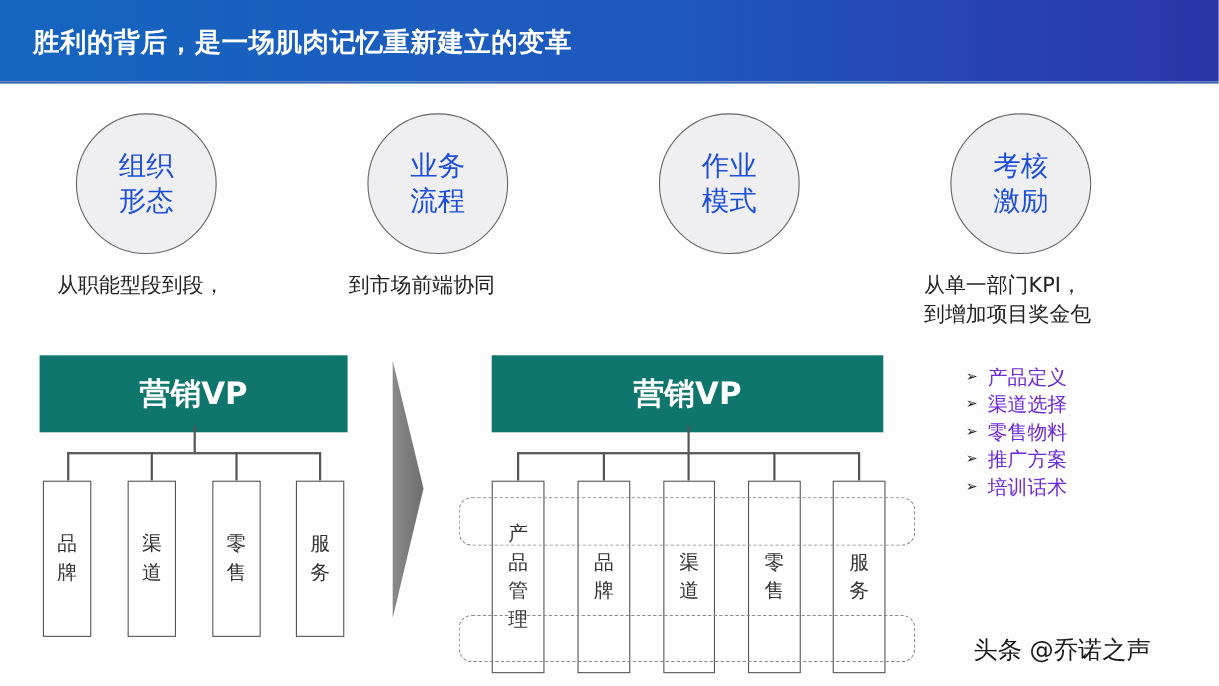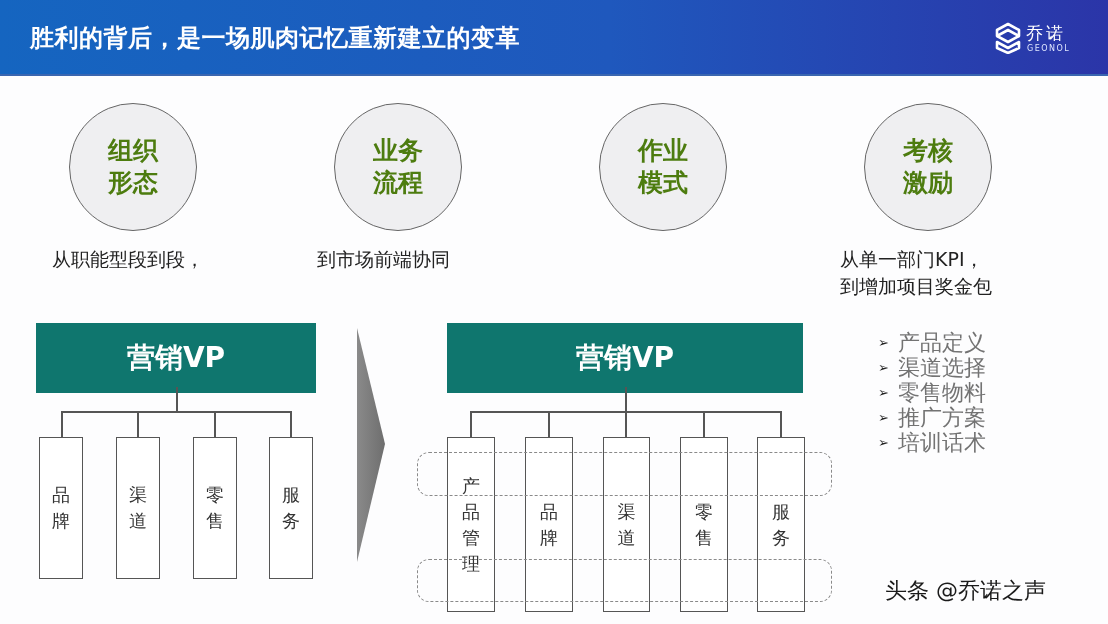--- a/index.html
+++ b/index.html
@@ -24,21 +24,21 @@
     .logo { position: absolute; left: 995px; top: 20px; width: 90px; height: 40px; }
     .logo svg { position: absolute; left: 0; top: 2px; }
     .logo-cn { position: absolute; left: 31px; top: 2px; font-size: 17px; color: #fff; letter-spacing: 3px; white-space: nowrap; }
     .logo-en { position: absolute; left: 32px; top: 24px; font-size: 8px; color: #dfe6ff; letter-spacing: 1.5px; white-space: nowrap; }
 
     .circle {
       position: absolute; width: 128px; height: 128px; border-radius: 50%;
       background: #efeff1; border: 1.5px solid #666;
       display: flex; flex-direction: column; align-items: center; justify-content: center;
     }
-    .circle span { font-size: 25px; font-weight: bold; color: #4d7c0f; line-height: 32px; white-space: nowrap; }
+    .circle span { font-size: 25px; font-weight: normal; color: #1d4ed8; line-height: 32px; white-space: nowrap; }
     .desc { position: absolute; font-size: 19px; color: #222; line-height: 27px; white-space: nowrap; }
 
     .vp-box {
       position: absolute; height: 70px; background: #0f766e;
       display: flex; align-items: center; justify-content: center;
       color: #fff; font-size: 28px; font-weight: bold;
     }
     .line { position: absolute; background: #555; }
     .dept {
       position: absolute; border: 1.5px solid #555; background: #fff;
@@ -47,42 +47,33 @@
     .dept span { font-size: 18px; color: #333; line-height: 26px; }
     .dashed {
       position: absolute; border: 1.5px dashed #8a8a8a; border-radius: 12px;
       background: transparent;
     }
     .arrow { position: absolute; left: 356px; top: 326px; }
 
     .bullets { position: absolute; left: 878px; top: 330px; }
     .bullet { display: flex; align-items: center; height: 25px; }
     .bullet .mark { width: 20px; font-size: 13px; color: #222; }
-    .bullet .txt { font-size: 22px; color: #737373; white-space: nowrap; }
+    .bullet .txt { font-size: 18px; color: #6d28d9; white-space: nowrap; }
 
     .watermark {
       position: absolute; left: 885px; top: 576px;
       font-size: 22px; color: #1a1a1a; white-space: nowrap;
       text-shadow: 0 0 2px #fff, 0 0 2px #fff;
     }
   </style>
 </head>
 <body>
 
 <div class="header">
   <div class="header-title">胜利的背后，是一场肌肉记忆重新建立的变革</div>
-  <div class="logo">
-    <svg width="26" height="32" viewBox="0 0 26 32">
-      <path d="M13 2 L24 8 L24 14 L13 8 L2 14 L2 8 Z" fill="none" stroke="#fff" stroke-width="2.6" stroke-linejoin="round"></path>
-      <path d="M2 14 L13 20 L24 14" fill="none" stroke="#fff" stroke-width="2.6" stroke-linejoin="round"></path>
-      <path d="M2 20 L13 26 L24 20 L24 26 L13 31 L2 26 Z" fill="none" stroke="#fff" stroke-width="2.6" stroke-linejoin="round"></path>
-    </svg>
-    <div class="logo-cn">乔诺</div>
-    <div class="logo-en">GEONOL</div>
-  </div>
 </div>
 
 <div class="circle" style="left:69px; top:103px;">
   <span>组织</span>
   <span>形态</span>
 </div>
 <div class="circle" style="left:334px; top:103px;">
   <span>业务</span>
   <span>流程</span>
 </div>

